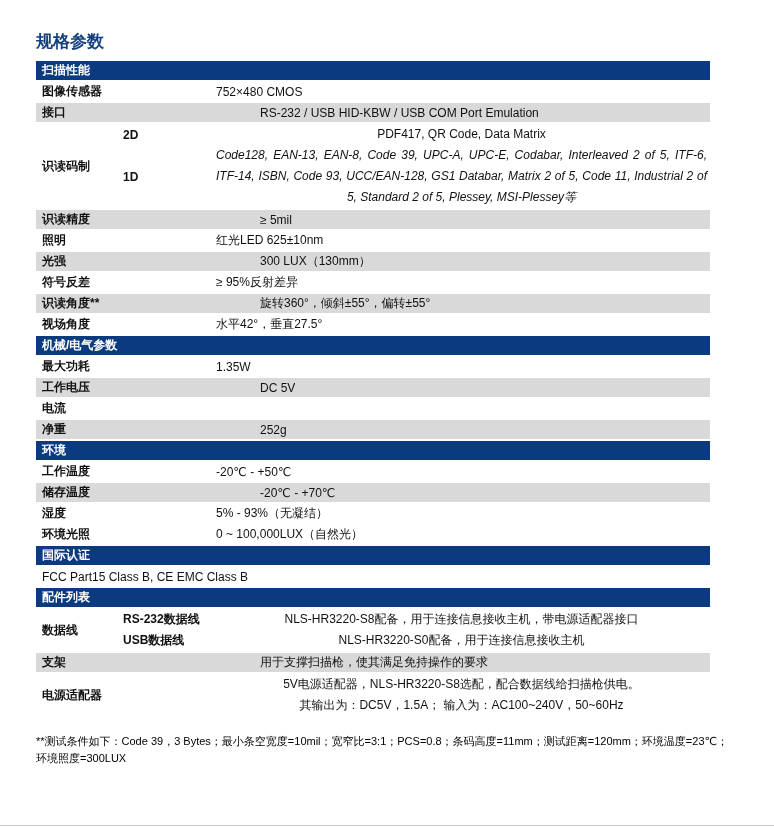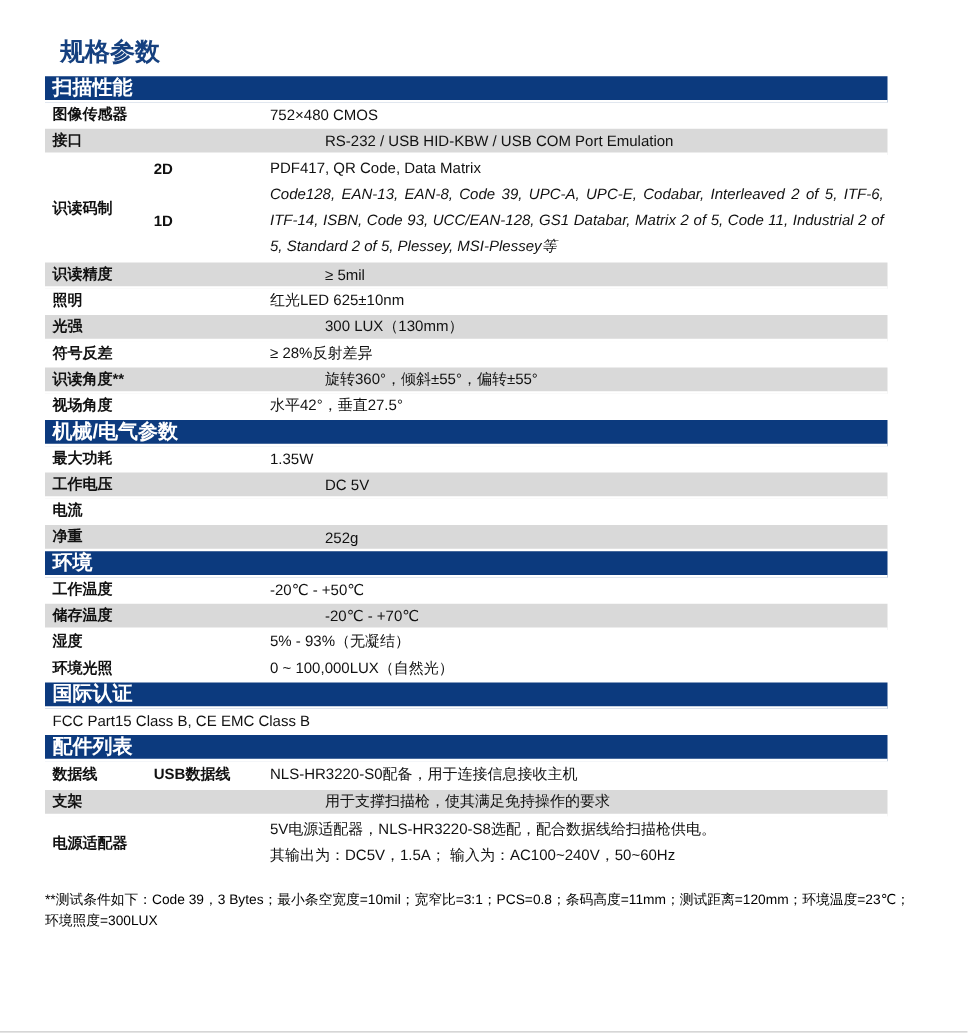--- a/index.html
+++ b/index.html
@@ -8,46 +8,46 @@
     --row-gray:#d9d9d9;
     --ink:#111111;
   }
   html,body{margin:0;padding:0;}
   body{
     width:774px;height:828px;background:#ffffff;position:relative;overflow:hidden;
     font-family:"Liberation Sans","DejaVu Sans",sans-serif;color:var(--ink);
   }
   .page{position:absolute;left:36px;top:0;width:702px;}
   .page-title{
-    margin:33px 0 0 12px;font-size:20px;line-height:18px;font-weight:bold;color:var(--title-blue);
+    margin:33px 0 0 0;font-size:17px;line-height:18px;font-weight:bold;color:var(--title-blue);
   }
   .spec-table{width:674px;margin-top:10px;}
   .sec-header{
-    background:var(--navy);color:#ffffff;font-size:16px;font-weight:bold;
+    background:var(--navy);color:#ffffff;font-size:12px;font-weight:bold;
     height:19px;line-height:19px;padding-left:6px;border-bottom:2px solid #ffffff;
     box-sizing:content-box;
   }
   .row{
     display:flex;align-items:stretch;min-height:21px;font-size:12px;
     border-bottom:2px solid #ffffff;box-sizing:border-box;background:#ffffff;
   }
   .row.shaded{background:var(--row-gray);gap:44px;}
   .cell-label{
     width:81px;padding-left:6px;font-weight:bold;display:flex;align-items:center;
     flex-shrink:0;
   }
   .cell-label.wide{width:174px;}
   .group-col{flex:1;display:flex;flex-direction:column;min-width:0;}
   .subrow{display:flex;align-items:stretch;min-height:21px;}
   .cell-sub{width:93px;font-weight:bold;display:flex;align-items:center;flex-shrink:0;}
   .cell-value{flex:1;display:flex;align-items:center;min-width:0;padding-right:3px;}
   .cell-value.lines,.cell-value.lines-col{display:block;}
-  .vline{line-height:21px;white-space:nowrap;}
+  .vline{line-height:21px;white-space:nowrap;text-align:center;}
   .lines.justify .vline{text-align:justify;text-align-last:justify;white-space:normal;font-style:italic;}
-  .lines.justify .vline:last-child{text-align:left;text-align-last:auto;}
+  .lines.justify .vline:last-child{text-align:center;text-align-last:auto;}
   .cell-full{flex:1;display:flex;align-items:center;padding-left:6px;}
   .footnote{margin-top:15px;font-size:11px;line-height:17px;color:#000;width:702px;}
   .bottom-rule{position:absolute;left:0;right:0;bottom:2px;height:1px;background:#c9c9c9;}
 </style>
 </head>
 <body>
 
 <div class="page">
   <h1 class="page-title">规格参数</h1>
   <div class="spec-table">
@@ -86,21 +86,21 @@
       <div class="row">
         <div class="cell-label wide">照明</div>
         <div class="cell-value">红光LED 625±10nm</div>
       </div>
       <div class="row shaded">
         <div class="cell-label wide">光强</div>
         <div class="cell-value">300 LUX（130mm）</div>
       </div>
       <div class="row">
         <div class="cell-label wide">符号反差</div>
-        <div class="cell-value">≥ 28%反射差异</div>
+        <div class="cell-value">≥ 95%反射差异</div>
       </div>
       <div class="row shaded">
         <div class="cell-label wide">识读角度**</div>
         <div class="cell-value">旋转360°，倾斜±55°，偏转±55°</div>
       </div>
       <div class="row">
         <div class="cell-label wide">视场角度</div>
         <div class="cell-value">水平42°，垂直27.5°</div>
       </div>
       <div class="sec-header">机械/电气参数</div>
@@ -138,20 +138,26 @@
       </div>
       <div class="sec-header">国际认证</div>
       <div class="row">
         <div class="cell-full">FCC Part15 Class B, CE EMC Class B</div>
       </div>
       <div class="sec-header">配件列表</div>
       <div class="row">
         <div class="cell-label">数据线</div>
         <div class="group-col">
           <div class="subrow">
+            <div class="cell-sub">RS-232数据线</div>
+            <div class="cell-value lines">
+              <div class="vline">NLS-HR3220-S8配备，用于连接信息接收主机，带电源适配器接口</div>
+            </div>
+          </div>
+          <div class="subrow">
             <div class="cell-sub">USB数据线</div>
             <div class="cell-value lines">
               <div class="vline">NLS-HR3220-S0配备，用于连接信息接收主机</div>
             </div>
           </div>
         </div>
       </div>
       <div class="row shaded">
         <div class="cell-label wide">支架</div>
         <div class="cell-value">用于支撑扫描枪，使其满足免持操作的要求</div>

